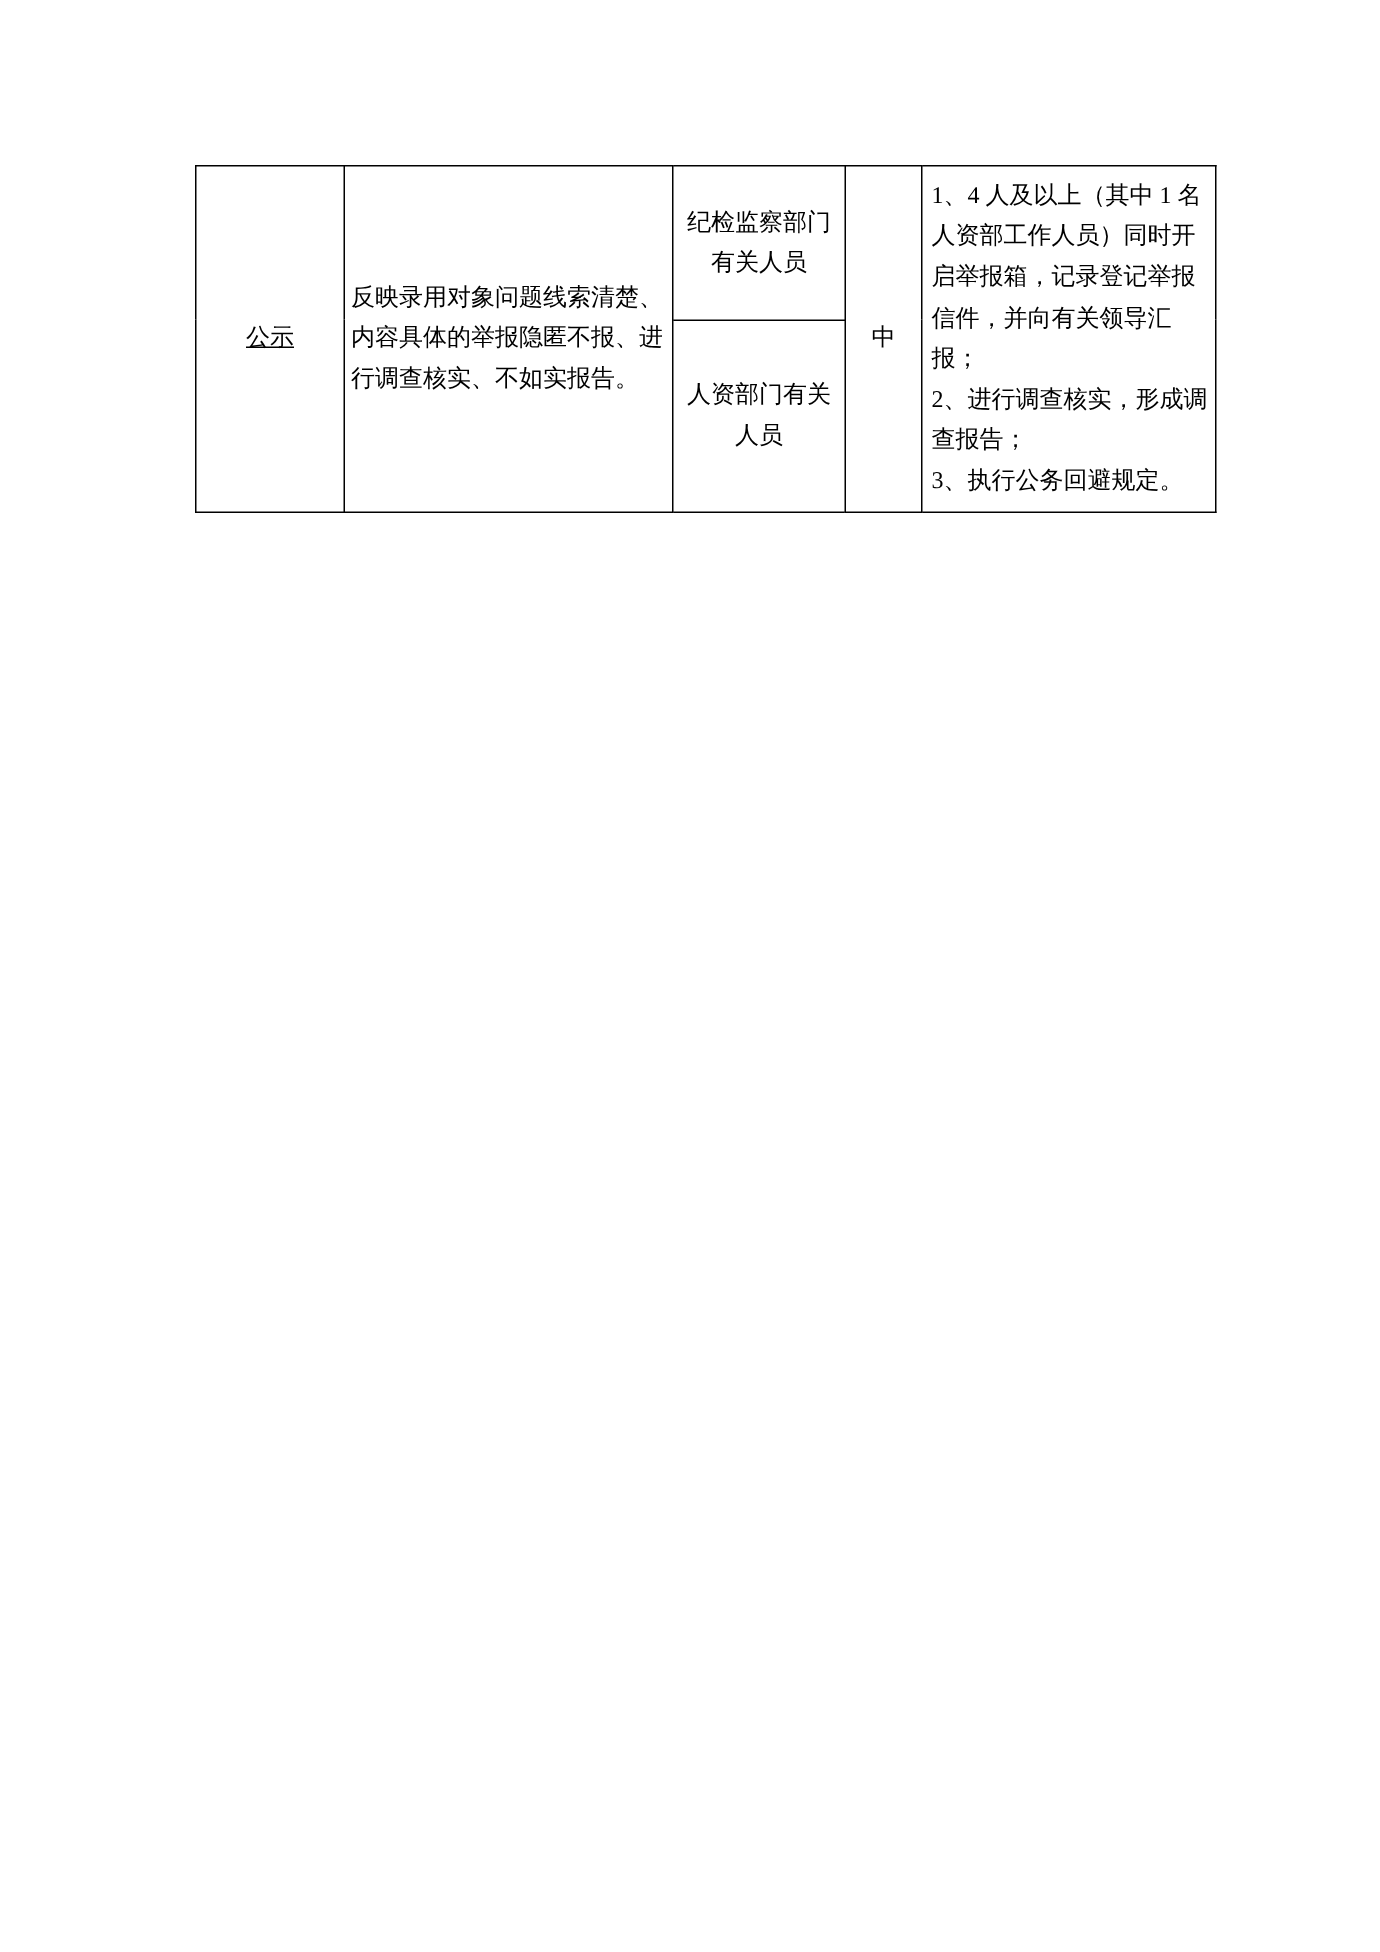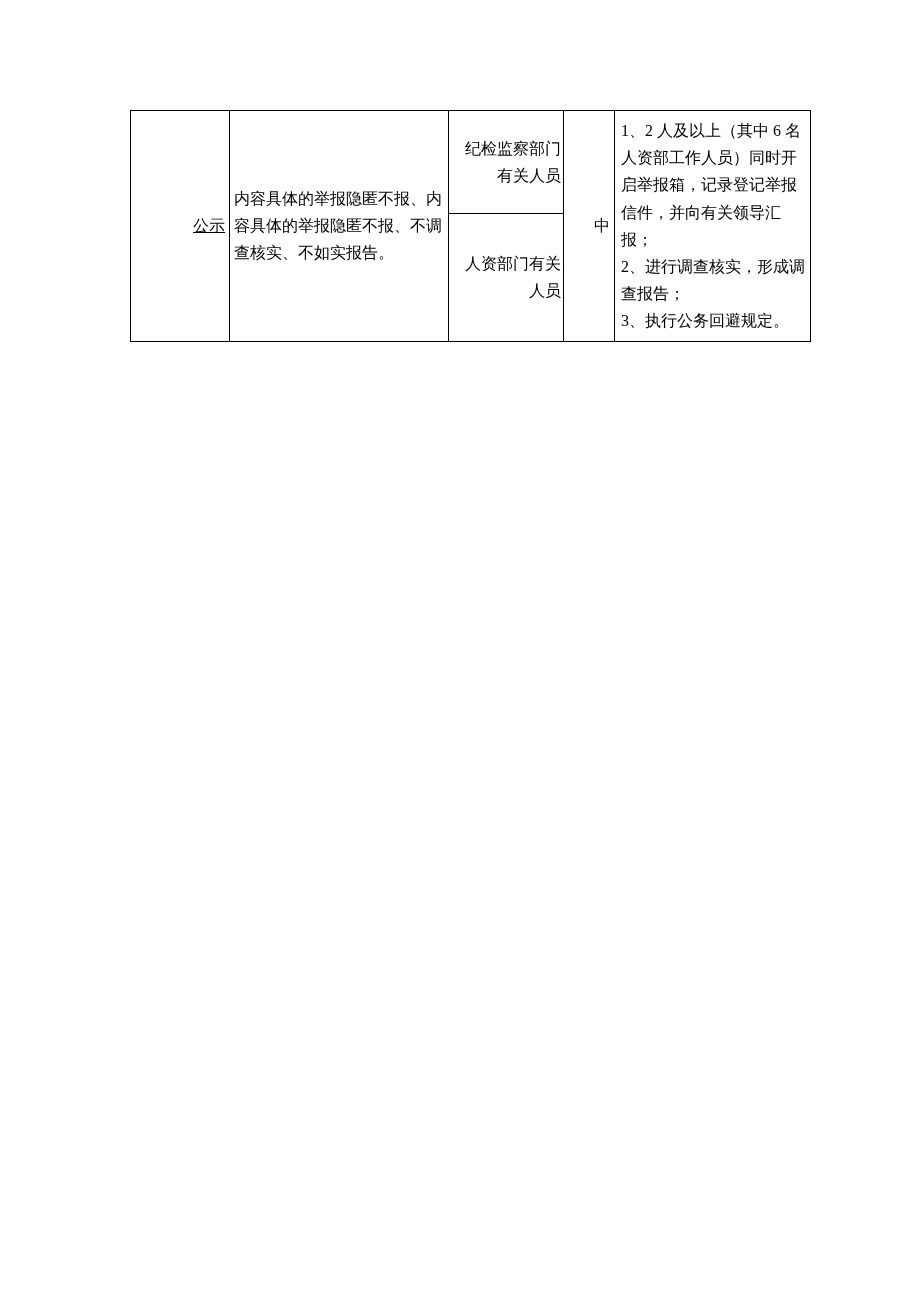--- a/index.html
+++ b/index.html
@@ -20,45 +20,45 @@
     }
     table {
       border-collapse: collapse;
       table-layout: fixed;
       line-height: 1.7;
     }
     td {
       border: 1px solid #000;
       vertical-align: middle;
     }
-    .center { text-align: right; }
+    .center { text-align: center; }
     .left { text-align: left; }
     
     .col1 { width: 90px; text-decoration: underline; }
     .col2 { width: 210px; }
     .col3 { width: 110px; }
     .col4 { width: 42px; }
     .col5 { width: 185px; }
     
     .pad { padding: 6px 4px; }
     .pad2 { padding: 4px 2px; }
     .col5cell { padding: 6px 4px 6px 6px; }
   </style>
 </head>
 <body>
 
 <div class="page">
   <table>
     <tbody>
         <tr>
       <td rowspan="2" class="col1 center pad">公示</td>
-      <td rowspan="2" class="col2 left pad">内容具体的举报隐匿不报、内容具体的举报隐匿不报、不调查核实、不如实报告。</td>
+      <td rowspan="2" class="col2 left pad">反映录用对象问题线索清楚、内容具体的举报隐匿不报、进行调查核实、不如实报告。</td>
       <td class="col3 center pad2" style="height:72px;">纪检监察部门有关人员</td>
       <td rowspan="2" class="col4 center pad">中</td>
-      <td rowspan="2" class="col5 left col5cell" style="white-space:pre-line;">1、2 人及以上（其中 6 名人资部工作人员）同时开启举报箱，记录登记举报信件，并向有关领导汇报；
+      <td rowspan="2" class="col5 left col5cell" style="white-space:pre-line;">1、4 人及以上（其中 1 名人资部工作人员）同时开启举报箱，记录登记举报信件，并向有关领导汇报；
 2、进行调查核实，形成调查报告；
 3、执行公务回避规定。</td>
     </tr>
     <tr>
       <td class="col3 center pad2" style="height:92px;">人资部门有关人员</td>
     </tr>
   </tbody>
     </table>
 </div>
 

